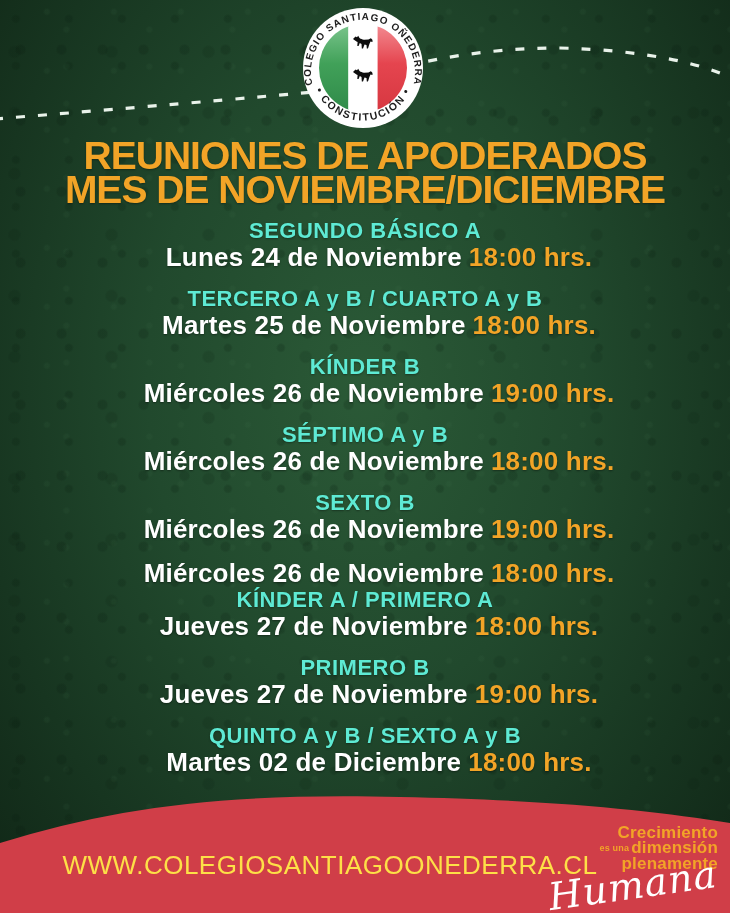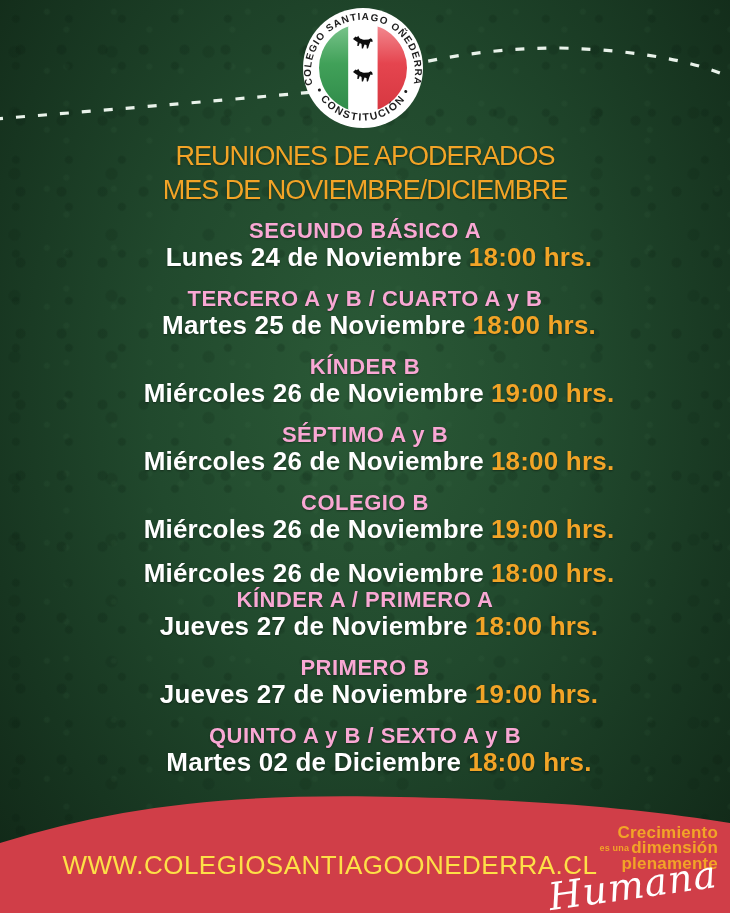--- a/index.html
+++ b/index.html
@@ -17,28 +17,28 @@
       radial-gradient(circle at 80% 80%, rgba(80,130,90,0.08) 2px, transparent 4px),
       radial-gradient(circle at 15% 85%, rgba(8,28,14,0.14) 5px, transparent 7px),
       radial-gradient(ellipse at 50% 42%, #2b5a37 0%, #21492d 42%, #173520 75%, #102616 100%);
     background-size: 53px 47px, 67px 59px, 41px 71px, 83px 37px, 97px 61px, 100% 100%;
   }
   svg.dashes{position:absolute; top:0; left:0;}
   .logo{position:absolute; left:302px; top:7px; width:122px; height:122px;}
   .logo svg{display:block;}
   .title{
     position:absolute; top:139px; left:0; width:730px; text-align:center;
-    color:#F2A427; font-weight:normal; font-size:27px; line-height:34px;
+    color:#F2A427; font-weight:bold; font-size:39px; line-height:34px;
     letter-spacing:-1px; text-shadow:0 1px 2px rgba(0,0,0,0.35);
   }
   .schedule{position:absolute; top:219px; left:0; width:730px; text-align:center;}
   .entry{margin-bottom:15px;}
   .entry.no-group{margin-top:13px; margin-bottom:0px;}
   .entry-group{
-    color:#f9a8d4; font-weight:bold; font-size:22px; line-height:24px;
+    color:#5eead4; font-weight:bold; font-size:22px; line-height:24px;
     letter-spacing:0.5px; text-shadow:0 1px 2px rgba(0,0,0,0.35);
   }
   .entry-date{
     color:#ffffff; font-weight:bold; font-size:26px; line-height:29px;
     letter-spacing:0.2px; text-shadow:0 1px 2px rgba(0,0,0,0.4);padding-left:28px;
   }
   .entry-date .time{color:#F2A427; margin-left:7px;}
   svg.wave{position:absolute; left:0; top:790px;}
   .website{
     position:absolute; top:850px; left:55px; width:550px; text-align:center;
@@ -135,21 +135,21 @@
     </div>
 
     <div class="entry">
       <div class="entry-group">SÉPTIMO A y B</div>
       <div class="entry-date">
         <span>Miércoles 26 de Noviembre</span><span class="time">18:00 hrs.</span>
       </div>
     </div>
 
     <div class="entry">
-      <div class="entry-group">COLEGIO B</div>
+      <div class="entry-group">SEXTO B</div>
       <div class="entry-date">
         <span>Miércoles 26 de Noviembre</span><span class="time">19:00 hrs.</span>
       </div>
     </div>
 
     <div class="entry no-group">
 
       <div class="entry-date">
         <span>Miércoles 26 de Noviembre</span><span class="time">18:00 hrs.</span>
       </div>

